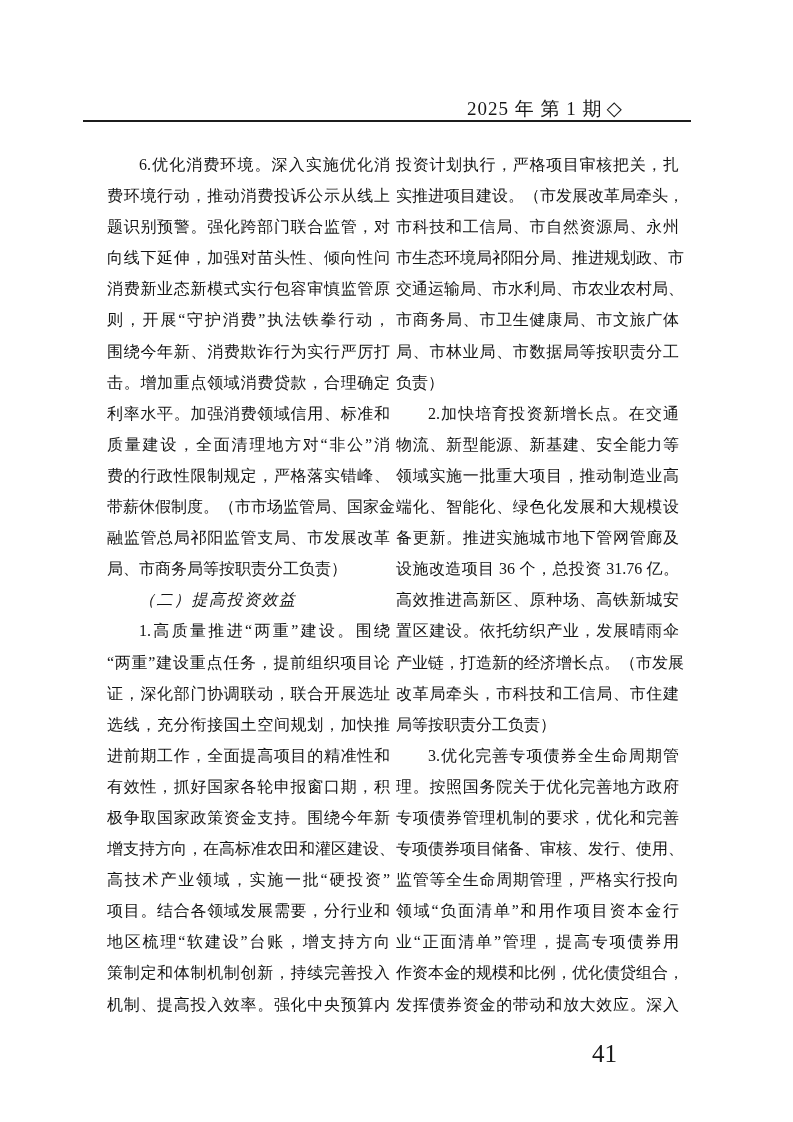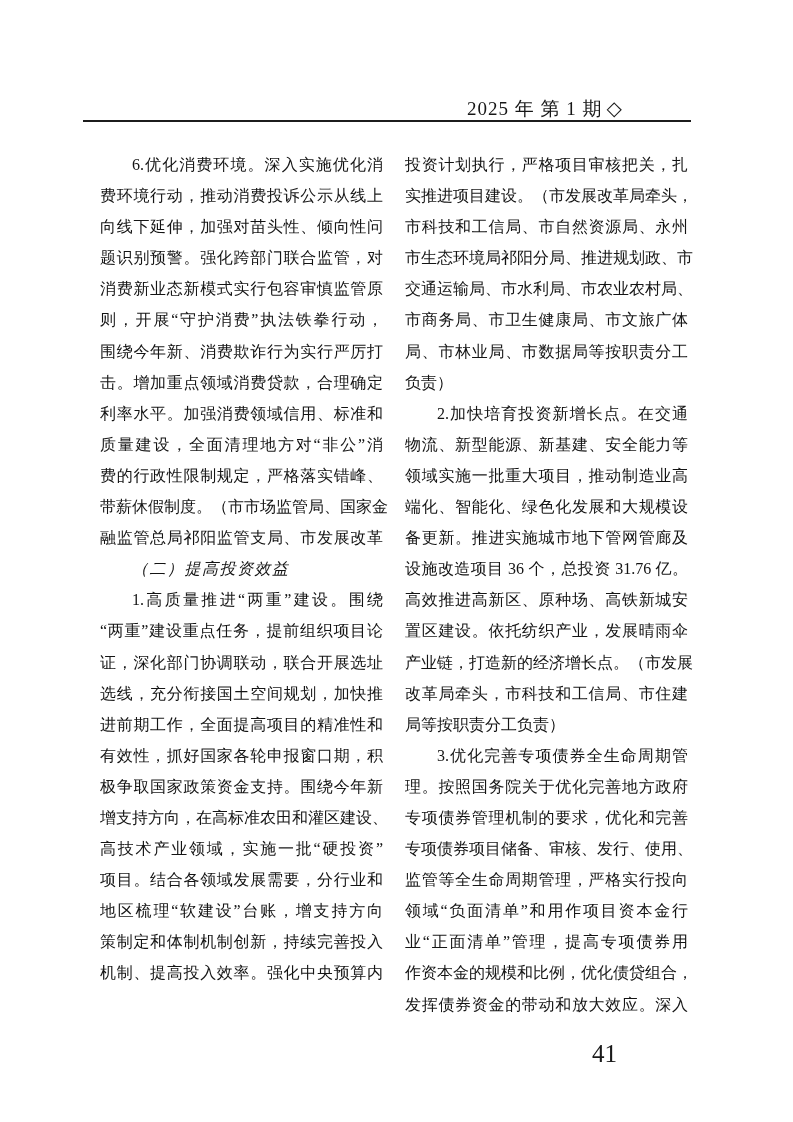--- a/index.html
+++ b/index.html
@@ -37,23 +37,23 @@
     top: 120px;
     left: 83px;
     width: 608px;
     height: 2px;
     background: #1c1c1c;
   }
   
   .columns {
     position: absolute;
     top: 149px;
-    left: 100px;
+    left: 107px;
     display: flex;
-    gap: 22px;
+    gap: 6px;
     justify-content: space-between;
   }
   .col {
     width: 283px;
   }
   .line {
     height: 31.1px;
     line-height: 31.1px;
     font-size: 16px;
     white-space: nowrap;
@@ -90,31 +90,32 @@
   <div class="running-head">
     <span>2025 年 第 1 期</span><span class="diamond">◇</span>
   </div>
 
   <div class="head-rule"></div>
 
   <div class="columns">
     <div class="col" id="col-left">
         <div class="line indent">6.优化消费环境。深入实施优化消</div>
         <div class="line">费环境行动，推动消费投诉公示从线上</div>
+        <div class="line">题识别预警。强化跨部门联合监管，对</div>
         <div class="line">向线下延伸，加强对苗头性、倾向性问</div>
-        <div class="line">题识别预警。强化跨部门联合监管，对</div>
         <div class="line">消费新业态新模式实行包容审慎监管原</div>
         <div class="line">则，开展“守护消费”执法铁拳行动，</div>
         <div class="line">围绕今年新、消费欺诈行为实行严厉打</div>
         <div class="line">击。增加重点领域消费贷款，合理确定</div>
         <div class="line">利率水平。加强消费领域信用、标准和</div>
         <div class="line">质量建设，全面清理地方对“非公”消</div>
         <div class="line">费的行政性限制规定，严格落实错峰、</div>
         <div class="line">带薪休假制度。（市市场监管局、国家金</div>
         <div class="line">融监管总局祁阳监管支局、市发展改革</div>
+        <div class="line end">局、市商务局等按职责分工负责）</div>
         <div class="line indent end kai">（二）提高投资效益</div>
         <div class="line indent">1.高质量推进“两重”建设。围绕</div>
         <div class="line">“两重”建设重点任务，提前组织项目论</div>
         <div class="line">证，深化部门协调联动，联合开展选址</div>
         <div class="line">选线，充分衔接国土空间规划，加快推</div>
         <div class="line">进前期工作，全面提高项目的精准性和</div>
         <div class="line">有效性，抓好国家各轮申报窗口期，积</div>
         <div class="line">极争取国家政策资金支持。围绕今年新</div>
         <div class="line">增支持方向，在高标准农田和灌区建设、</div>
         <div class="line">高技术产业领域，实施一批“硬投资”</div>

